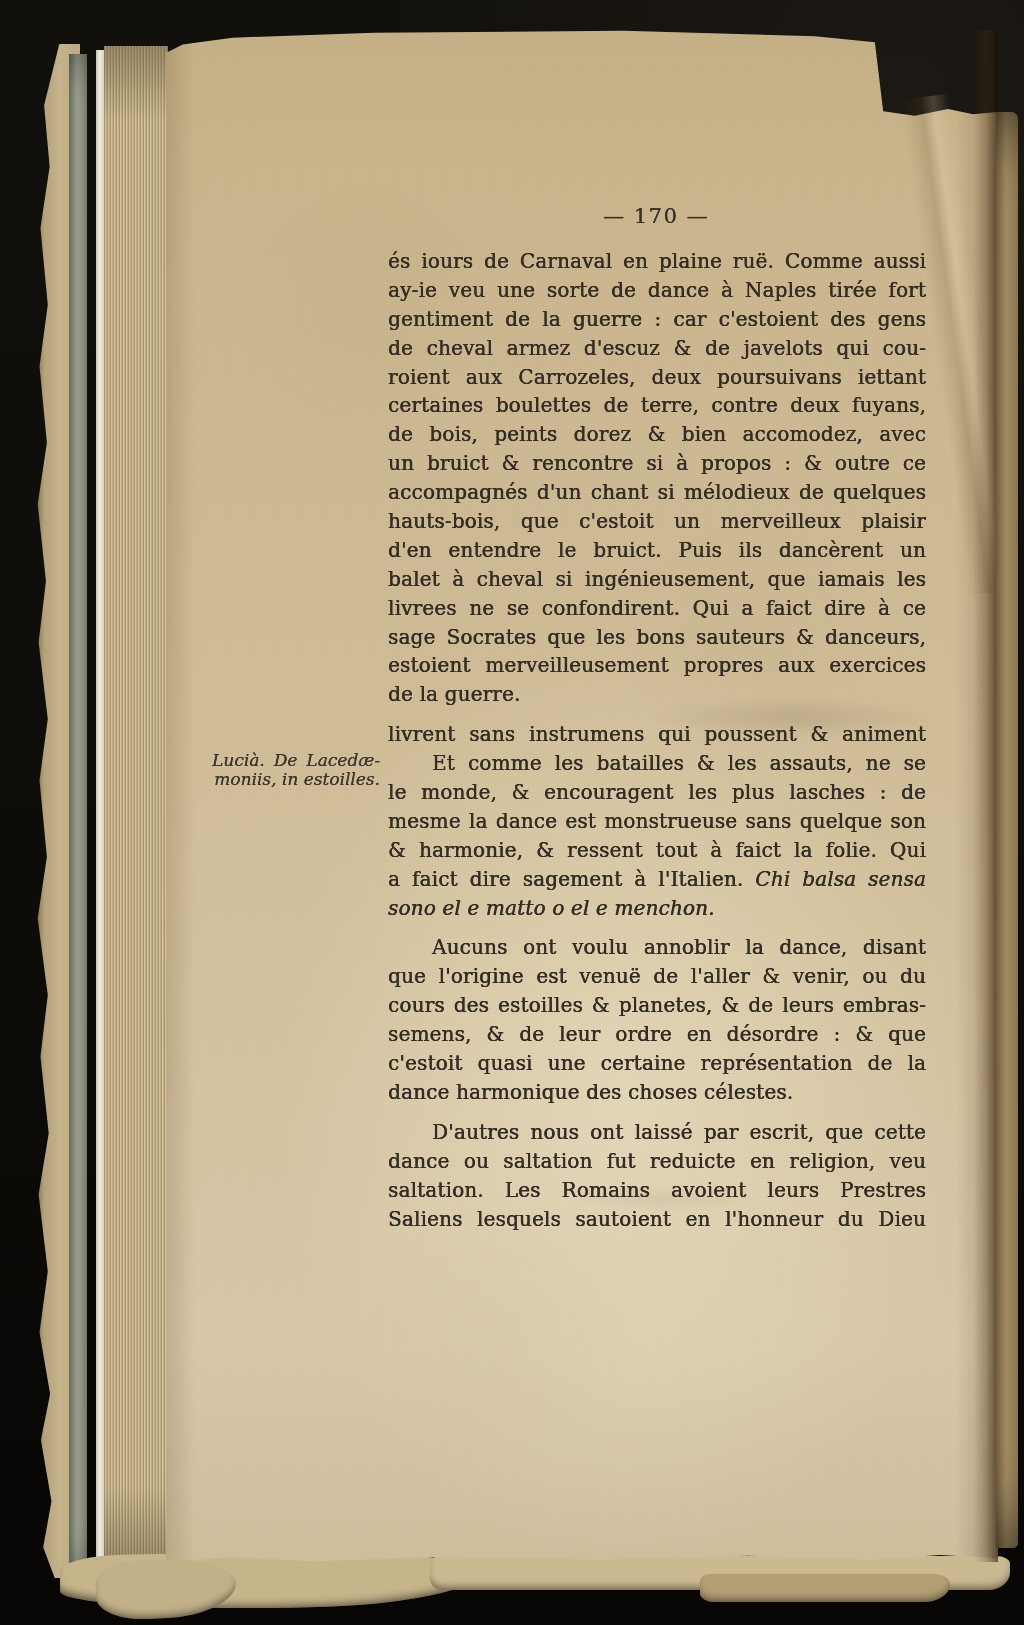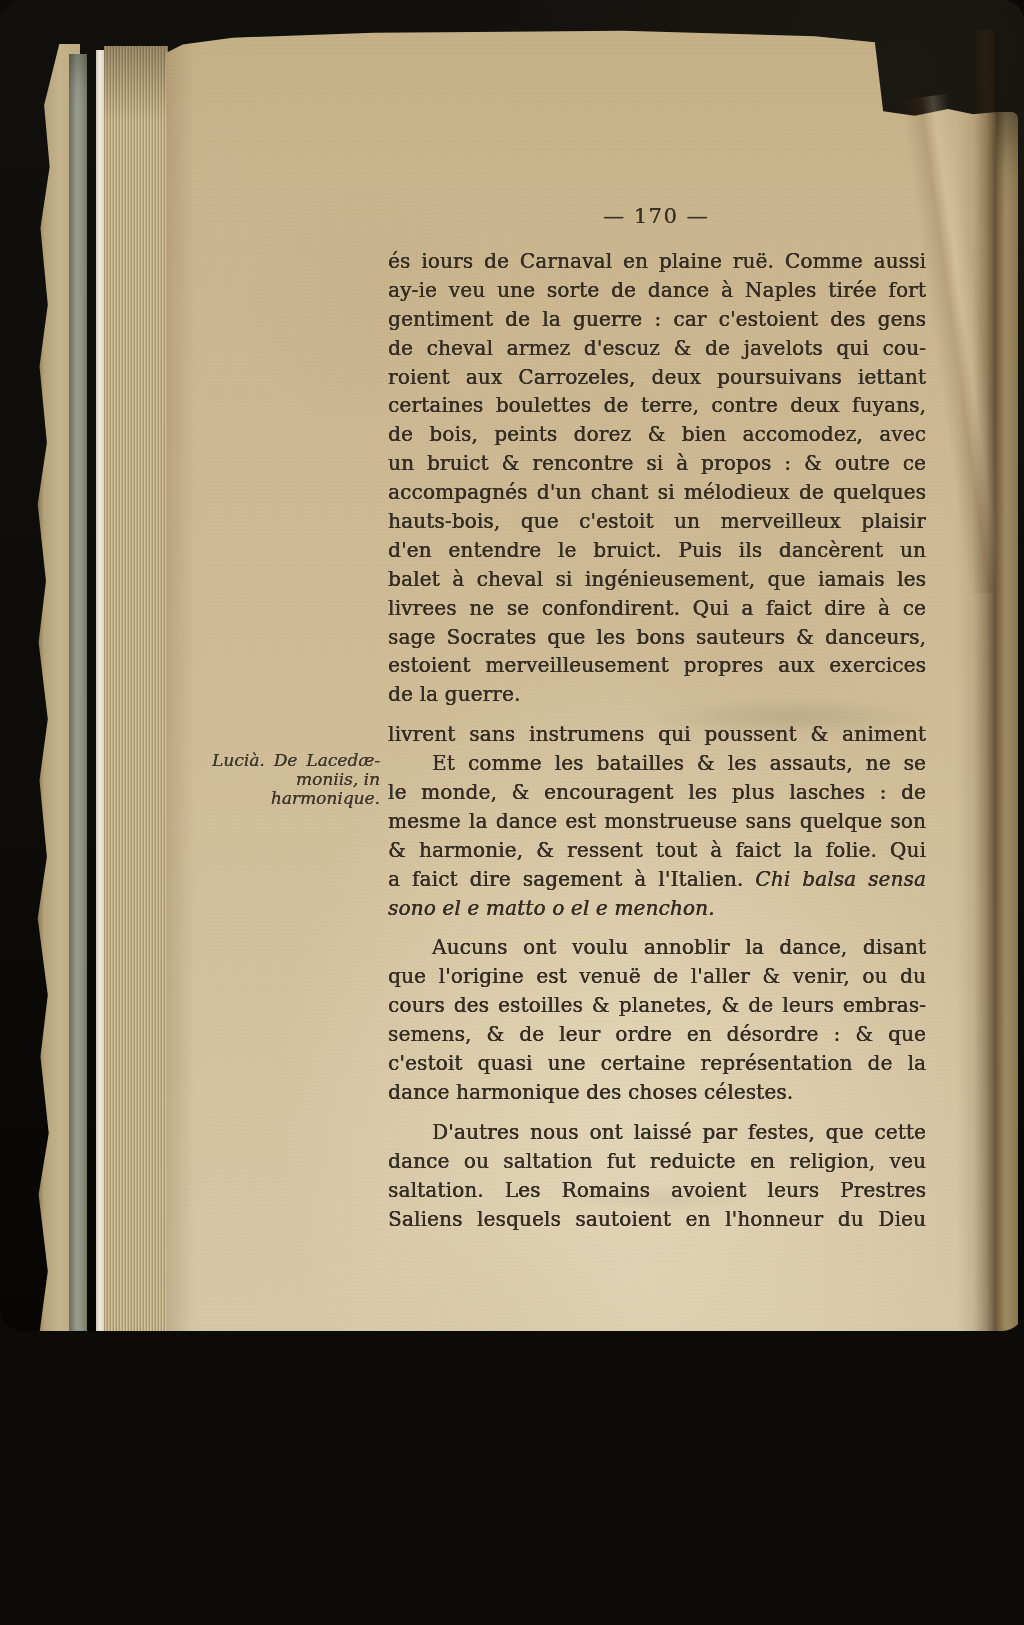--- a/index.html
+++ b/index.html
@@ -1,20 +1,20 @@
 <!DOCTYPE html>
 <html><head>
 <meta charset="utf-8">
 <style>
   html,body{margin:0;padding:0;background:#0d0b08;}
-  .scene{position:relative;width:1024px;height:1331px;overflow:hidden;
+  .scene{position:relative;width:1024px;height:1625px;overflow:hidden;
     background:
       radial-gradient(circle at 88% 6%, rgba(60,50,38,.25), rgba(0,0,0,0) 30%),
       linear-gradient(180deg,#12100d 0%,#0e0c09 60%,#070604 100%);
-    font-family:"DejaVu Serif", serif;border-radius:22px;}
+    font-family:"DejaVu Serif", serif;}
   
   .deckle{position:absolute;left:34px;top:44px;width:46px;height:1534px;
     background:linear-gradient(90deg,#6e5e40 0%,#b5a27a 22%,#c4b28a 55%,#bcaa81 100%);
     clip-path:polygon(55% 0%,100% 0%,100% 100%,45% 100%,20% 98%,38% 95%,15% 91%,35% 88%,12% 84%,30% 80%,10% 75%,32% 71%,14% 66%,30% 62%,8% 57%,28% 53%,12% 48%,30% 44%,10% 39%,26% 35%,8% 30%,28% 26%,12% 21%,30% 17%,14% 12%,34% 8%,22% 4%);}
   .stripe-green{position:absolute;left:69px;top:54px;width:18px;height:1520px;
     background:linear-gradient(90deg,#777d68 0%,#a9af9e 45%,#99a08a 75%,#848a72 100%);
     box-shadow:inset 0 30px 40px -20px rgba(0,0,0,.35), inset 0 -30px 40px -20px rgba(0,0,0,.35);}
   .stripe-white{position:absolute;left:96px;top:50px;width:8px;height:1528px;
     background:linear-gradient(90deg,#c9c3b2 0%,#efece1 45%,#d9d3c1 100%);}
   .edge-lines{position:absolute;left:104px;top:46px;width:64px;height:1532px;
@@ -100,21 +100,21 @@
   <div class="crease"></div>
   <div class="next-page"></div>
 
   <div class="smudge"></div>
   <div class="smudge2"></div>
 
   <div class="page-number">— 170 —</div>
 
   <div class="margin-note">
     <div class="l1">Lucià. De Lacedæ-</div>
-    <div class="l2">moniis, in harmonique.</div>
+    <div class="l2">moniis, in estoilles.</div>
   </div>
 
   <div class="text-body">
       <div class="para">
         <div class="line"><span>és iours de Carnaval en plaine ruë. Comme aussi</span></div>
         <div class="line"><span>ay-ie veu une sorte de dance à Naples tirée fort</span></div>
         <div class="line"><span>gentiment de la guerre : car c'estoient des gens</span></div>
         <div class="line"><span>de cheval armez d'escuz &amp; de javelots qui cou-</span></div>
         <div class="line"><span>roient aux Carrozeles, deux poursuivans iettant</span></div>
         <div class="line"><span>certaines boulettes de terre, contre deux fuyans,</span></div>
@@ -140,19 +140,19 @@
       </div>
       <div class="para">
         <div class="line indent"><span>Aucuns ont voulu annoblir la dance, disant</span></div>
         <div class="line"><span>que l'origine est venuë de l'aller &amp; venir, ou du</span></div>
         <div class="line"><span>cours des estoilles &amp; planetes, &amp; de leurs embras-</span></div>
         <div class="line"><span>semens, &amp; de leur ordre en désordre : &amp; que</span></div>
         <div class="line"><span>c'estoit quasi une certaine représentation de la</span></div>
         <div class="line last"><span>dance harmonique des choses célestes.</span></div>
       </div>
       <div class="para">
-        <div class="line indent"><span>D'autres nous ont laissé par festes, que cette</span></div>
+        <div class="line indent"><span>D'autres nous ont laissé par escrit, que cette</span></div>
         <div class="line"><span>dance ou saltation fut reduicte en religion, veu</span></div>
         <div class="line"><span>saltation. Les Romains avoient leurs Prestres</span></div>
         <div class="line"><span>Saliens lesquels sautoient en l'honneur du Dieu</span></div>
       </div>
     </div>
 </div>
 
 </body></html>

